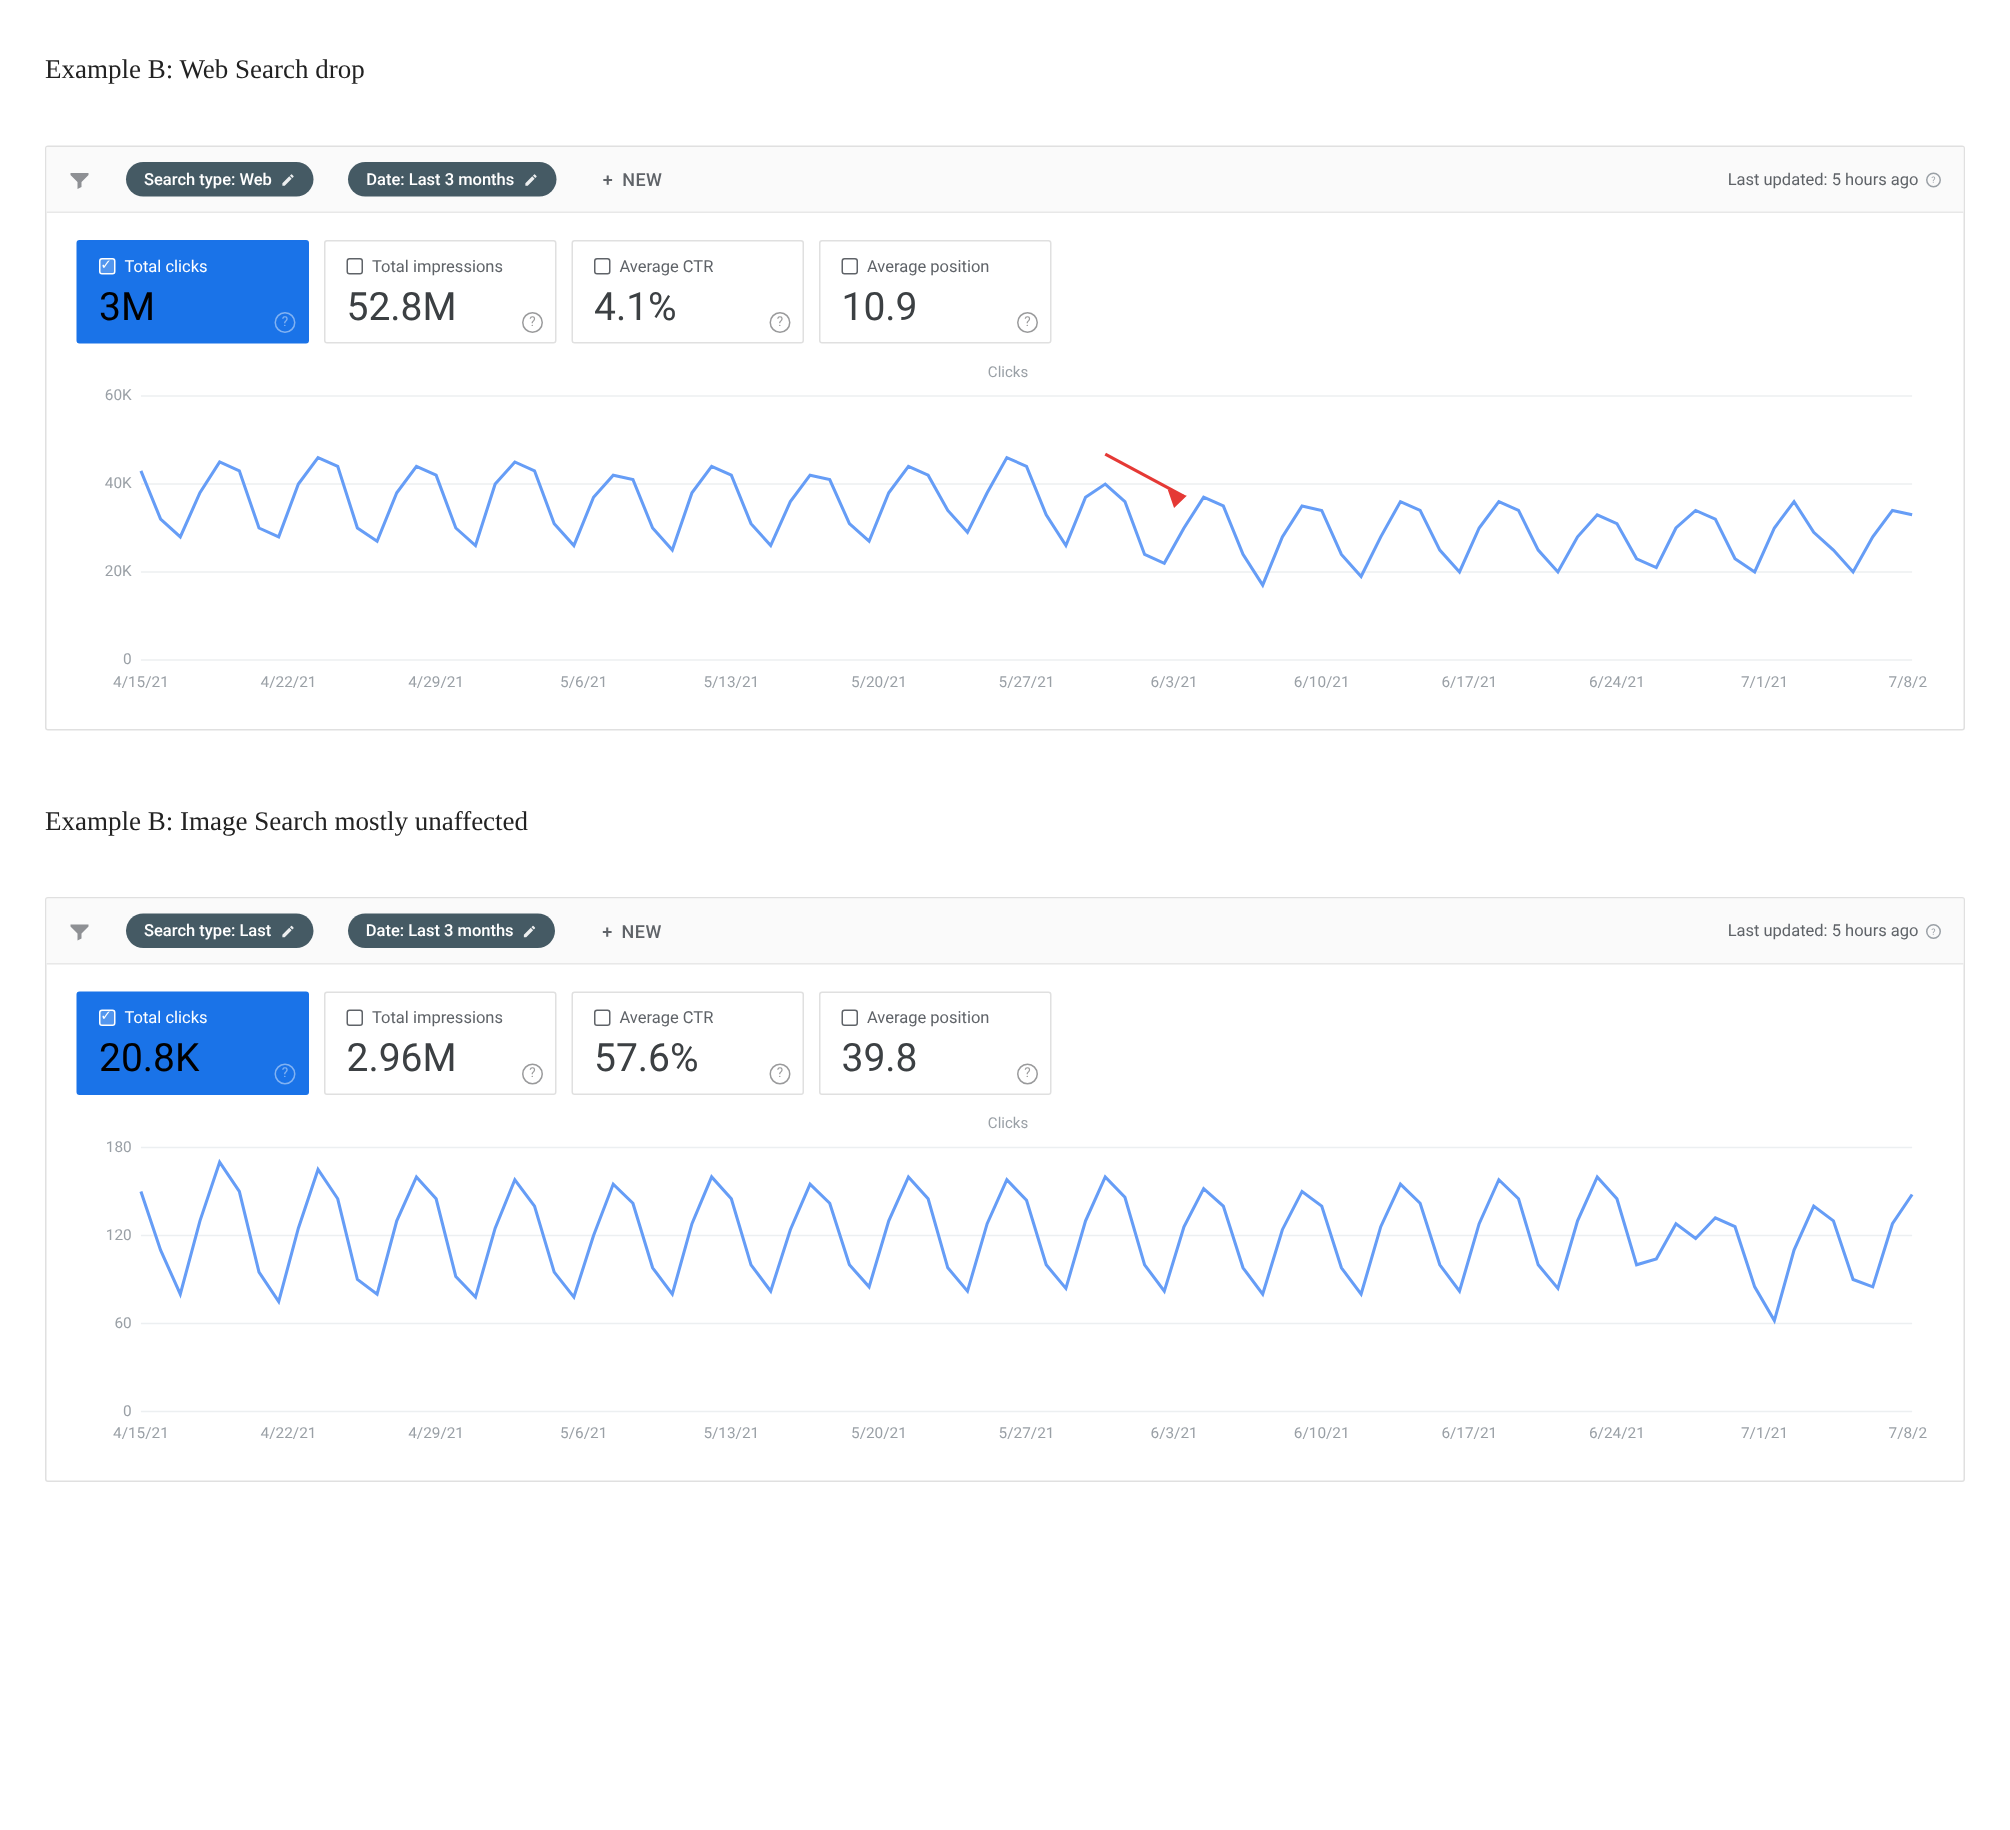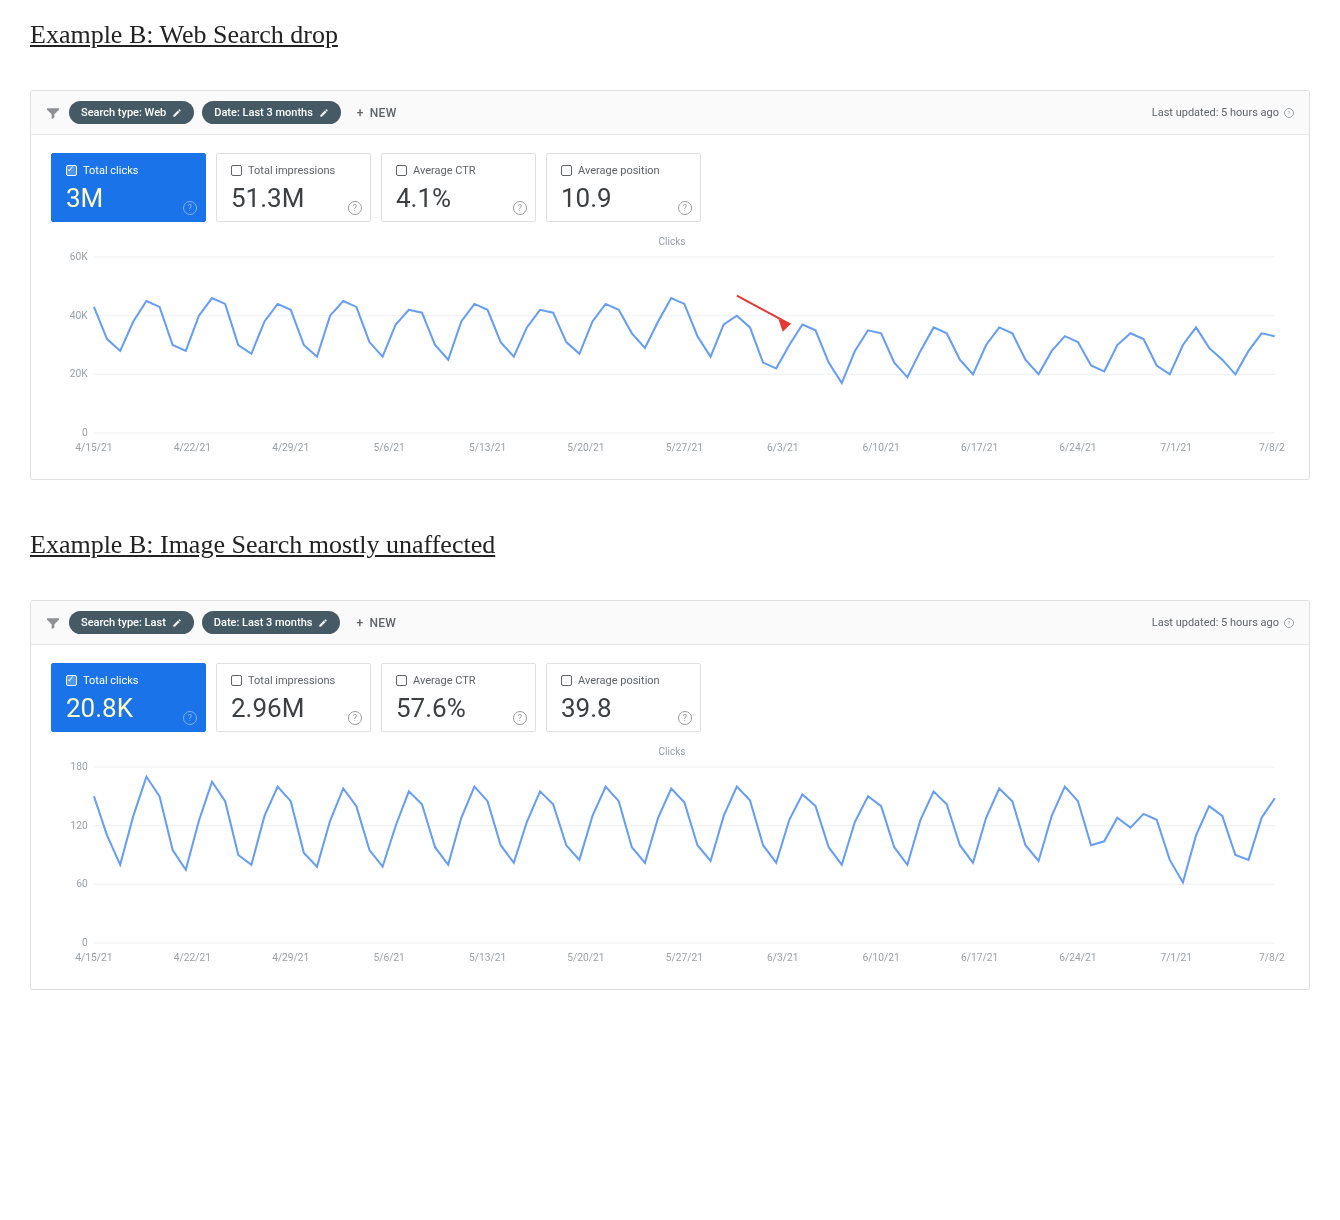--- a/index.html
+++ b/index.html
@@ -5,39 +5,38 @@
   * { box-sizing: border-box; margin: 0; padding: 0; }
   body {
     font-family: -apple-system, BlinkMacSystemFont, "Segoe UI", Roboto, Arial, sans-serif;
     background: #fff;
     width: 1340px;
     padding: 20px 30px;
     color: #202124;
   }
   .caption {
     font-family: Georgia, 'Times New Roman', serif;
-    font-size: 26px;
+    font-size: 18px;
     font-weight: 400;
-    margin: 0 0 40px 0;
+    margin: 16px 0 40px 0;
     color: #222;
-    text-decoration: underline;
   }
   .panel {
     border: 1px solid #e0e0e0;
     border-radius: 2px;
     background: #fff;
     margin-bottom: 50px;
     filter: blur(0.4px);
   }
   .filterbar {
     display: flex;
     align-items: center;
     padding: 10px 14px;
     border-bottom: 1px solid #e8e8e8;
-    gap: 8px;
+    gap: 23px;
     font-size: 12px;
     background: #fafafa;
   }
   .filter-icon {
     width: 16px; height: 16px;
     color: #5f6368;
     display:flex;align-items:center;justify-content:center;
   }
   .chip {
     background: #455a64;
@@ -88,21 +87,21 @@
     align-items: center;
     gap: 6px;
     margin-bottom: 6px;
   }
   .metric.active .metric-label { color: #fff; }
   .metric-value {
     font-size: 26px;
     font-weight: 400;
     color: #3c4043;
   }
-  .metric.active .metric-value { color: #fef9c3; }
+  .metric.active .metric-value { color: #000000; }
   .metric .help {
     position: absolute;
     right: 8px; bottom: 6px;
     width: 14px; height: 14px;
     border: 1px solid currentColor;
     border-radius: 50%;
     font-size: 9px;
     display:flex;align-items:center;justify-content:center;
     opacity: .45;
   }
@@ -164,21 +163,21 @@
           <span>Total clicks</span>
         </div>
       <div class="metric-value">3M</div>
       <div class="help">?</div>
     </div>
     <div class="metric">
       <div class="metric-label">
           <span class="checkbox"></span>
           <span>Total impressions</span>
         </div>
-      <div class="metric-value">51.3M</div>
+      <div class="metric-value">52.8M</div>
       <div class="help">?</div>
     </div>
     <div class="metric">
       <div class="metric-label">
           <span class="checkbox"></span>
           <span>Average CTR</span>
         </div>
       <div class="metric-value">4.1%</div>
       <div class="help">?</div>
     </div>

